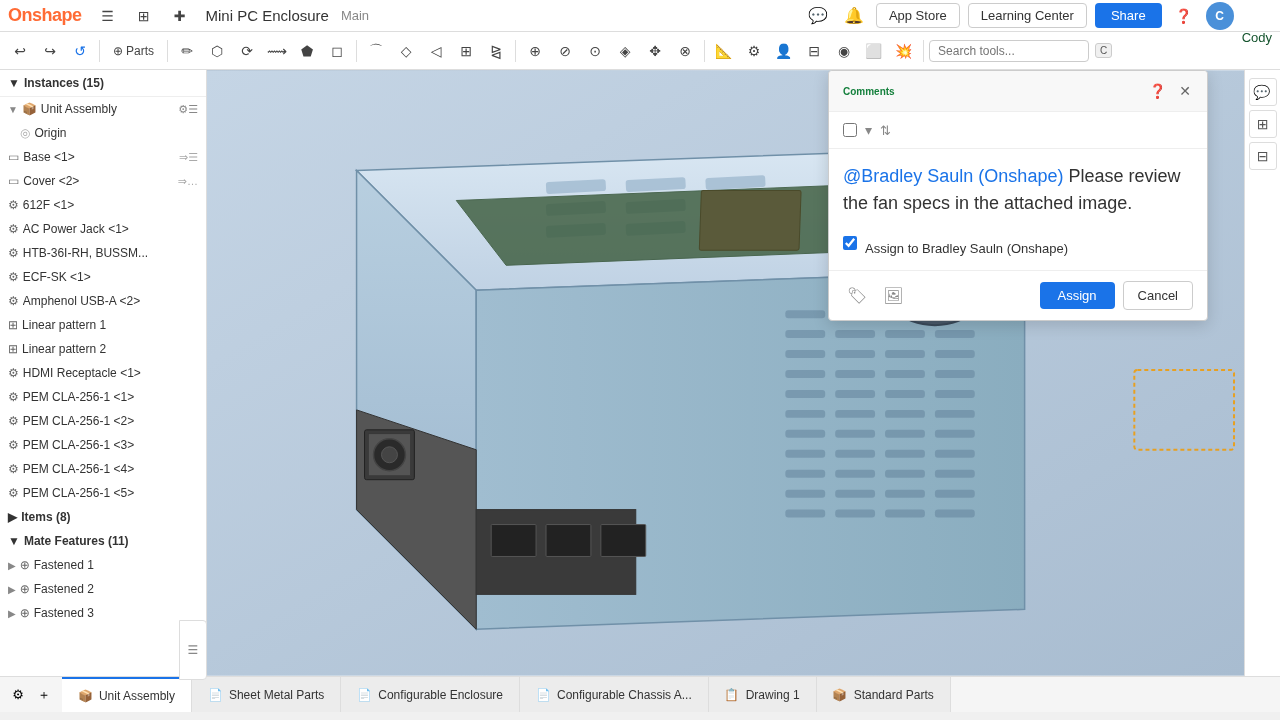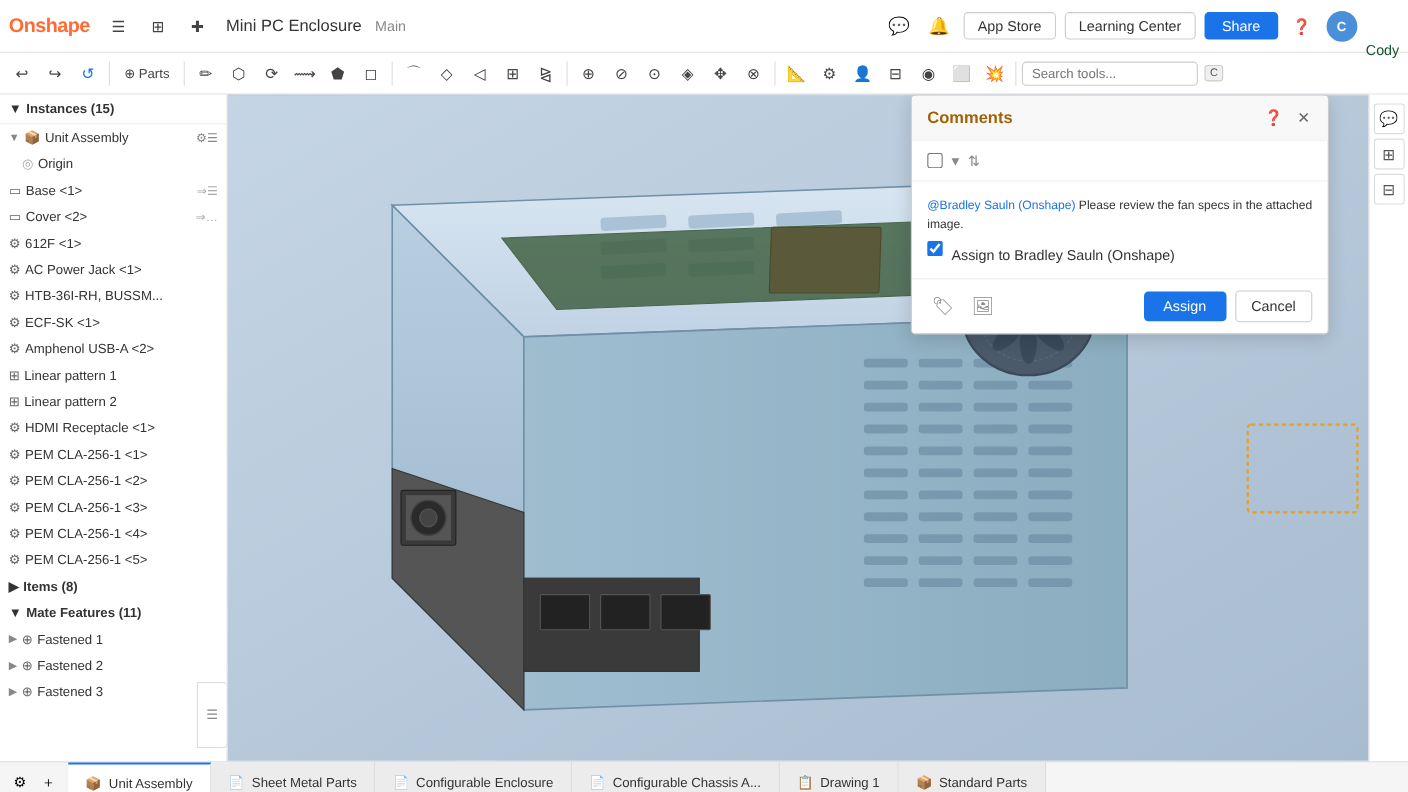--- a/index.html
+++ b/index.html
@@ -1,21 +1,21 @@
 <!DOCTYPE html>
 <html><head>
   <meta charset="utf-8">
   <style>
     * { box-sizing: border-box; margin: 0; padding: 0; }
     body { font-family: 'Segoe UI', Arial, sans-serif; font-size: 13px; background: #f0f0f0; width: 1280px; height: 720px; overflow: hidden; }
 
     
     #topbar {
       display: flex; align-items: center; background: #fff; border-bottom: 1px solid #ddd;
-      height: 48px; padding: 0 8px; gap: 8px;
+      height: 32px; padding: 0 8px; gap: 8px;
     }
     #logo { color: #ff6b35; font-weight: bold; font-size: 18px; letter-spacing: -0.5px; margin-right: 4px; }
     #doc-title { font-size: 15px; font-weight: 500; color: #333; margin-left: 4px; }
     #doc-branch { font-size: 13px; color: #888; margin-left: 4px; }
     #topbar-spacer { flex: 1; }
     .topbar-btn {
       border: 1px solid #ccc; background: #fff; color: #333; padding: 4px 12px;
       border-radius: 4px; cursor: pointer; font-size: 13px;
     }
     #share-btn {
@@ -93,33 +93,33 @@
     
     #comments-panel {
       position: absolute; top: 0; right: 36px; width: 380px;
       background: #fff; border: 1px solid #ccc; border-radius: 4px;
       box-shadow: 0 4px 16px rgba(0,0,0,0.15); z-index: 100;
     }
     #comments-header {
       display: flex; align-items: center; padding: 10px 14px; border-bottom: 1px solid #eee;
       background: #f8f8f8; border-radius: 4px 4px 0 0;
     }
-    #comments-title { font-size: 15px; font-weight: 600; color: #a16207; flex: 1; }
+    #comments-title { font-size: 10px; font-weight: 600; color: #15803d; flex: 1; }
     #comments-header-actions { display: flex; gap: 8px; }
     .header-icon-btn { color: #666; cursor: pointer; font-size: 14px; padding: 2px; }
 
     #notify-row {
       display: flex; align-items: center; padding: 10px 14px; border-bottom: 1px solid #eee; gap: 8px;
     }
     #notify-checkbox { width: 14px; height: 14px; cursor: pointer; }
     #notify-label { font-size: 12px; color: #333; flex: 1; }
     #filter-icon { color: #888; cursor: pointer; font-size: 14px; }
 
     #comment-body { padding: 14px; border-bottom: 1px solid #eee; }
-    #comment-text { font-size: 11px; color: #333; line-height: 1.5; }
+    #comment-text { font-size: 18px; color: #333; line-height: 1.5; margin-bottom: 12px; }
 
     #assign-row {
       display: flex; align-items: center; gap: 8px; margin-bottom: 0;
     }
     #assign-checkbox { width: 14px; height: 14px; cursor: pointer; accent-color: #1a73e8; }
     #assign-label { font-size: 13px; color: #333; margin-top: 12px; }
 
     #comment-actions-row {
       display: flex; align-items: center; padding: 10px 14px; gap: 8px;
     }

